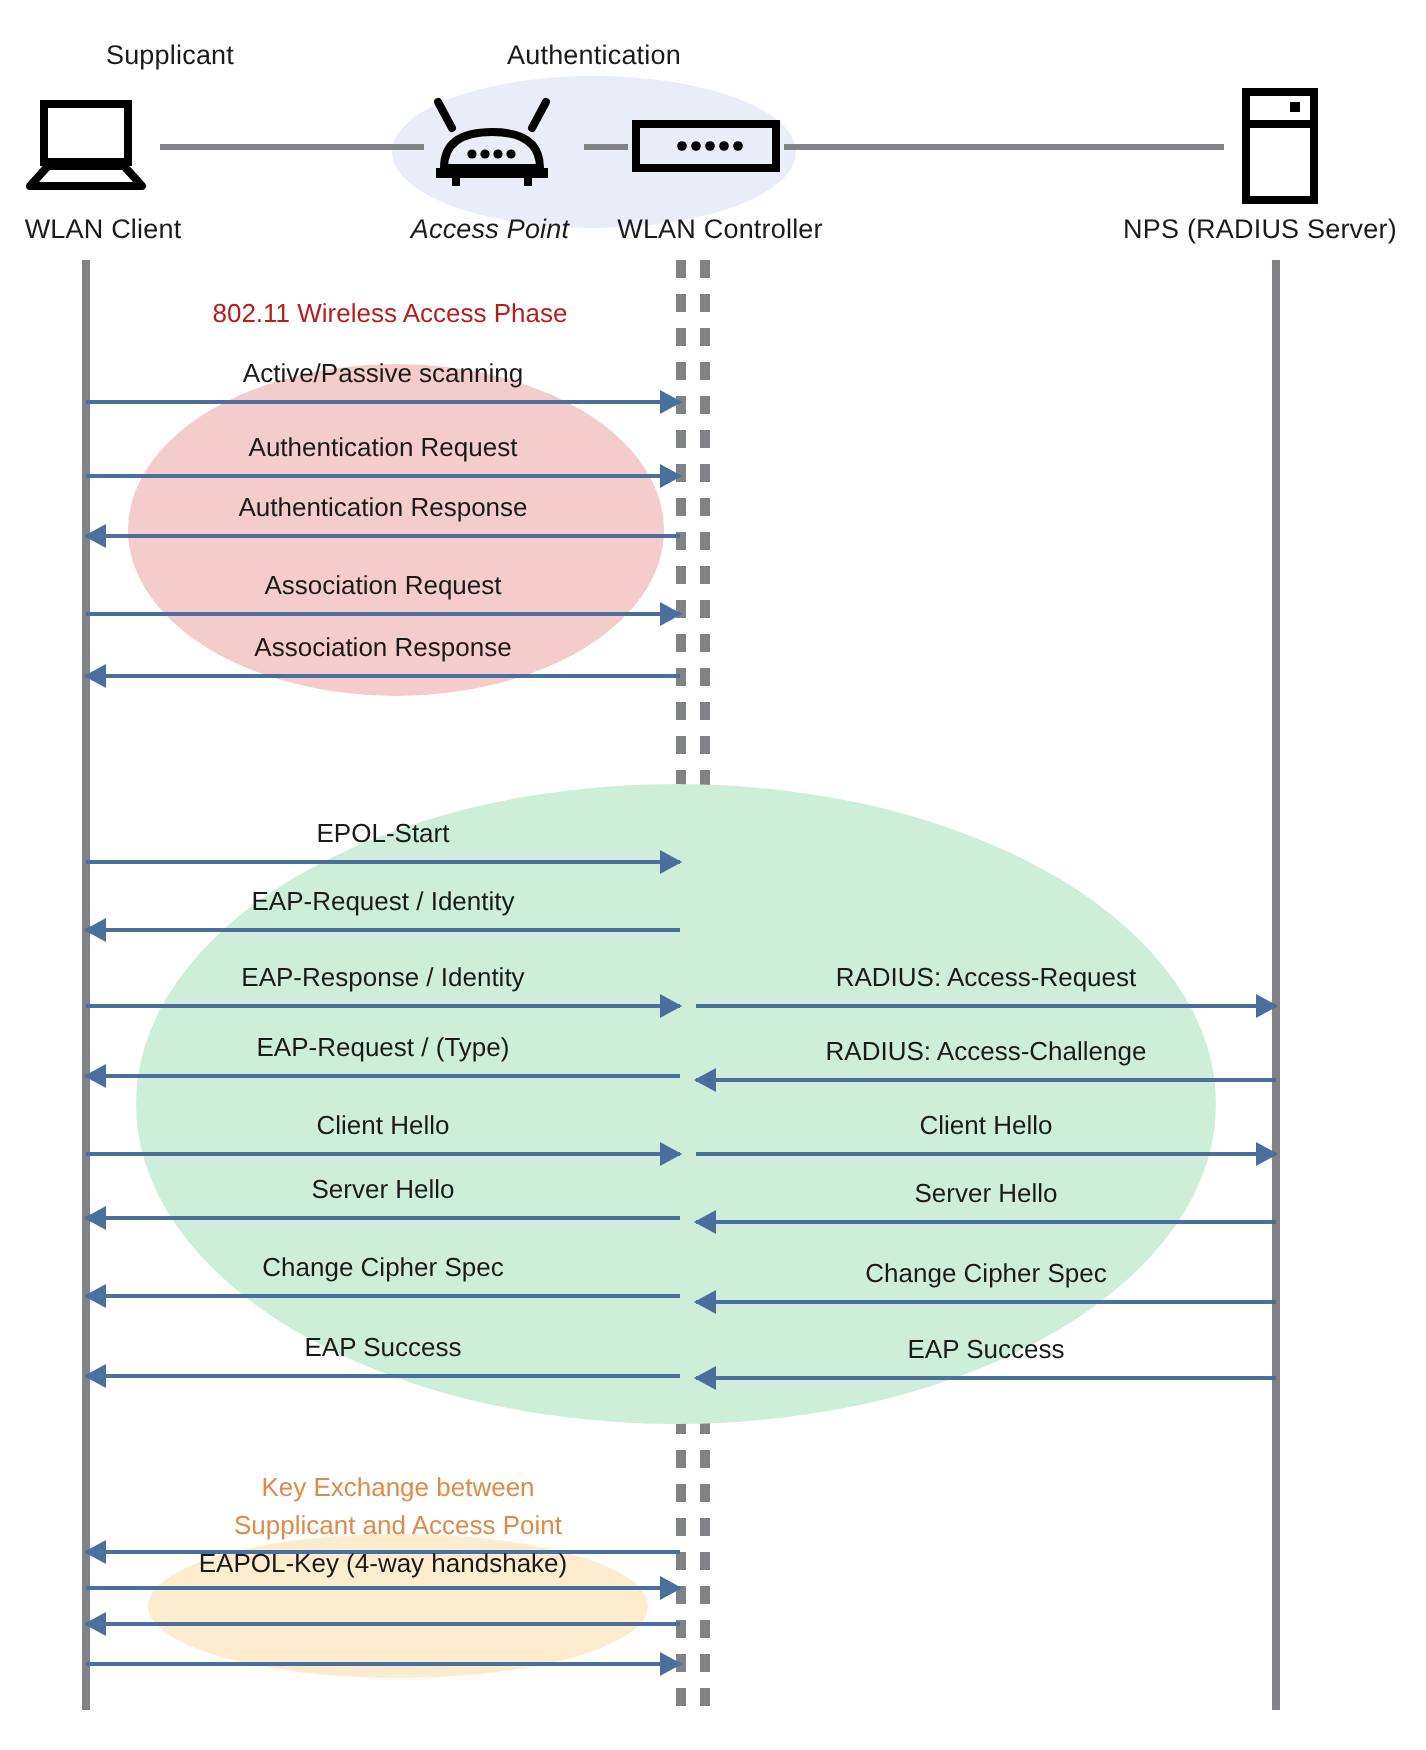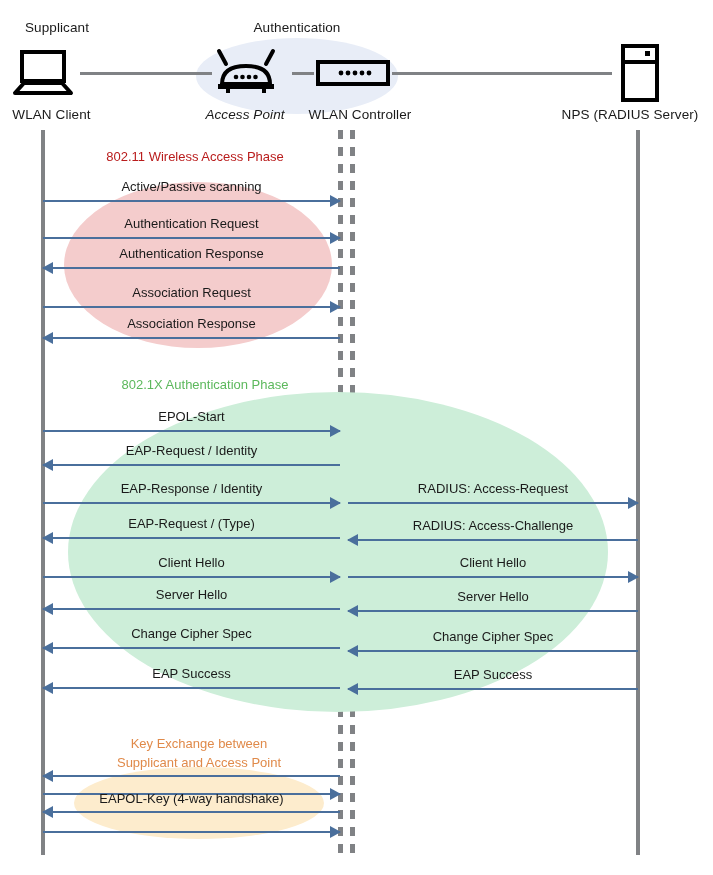--- a/index.html
+++ b/index.html
@@ -129,21 +129,21 @@
 <body>
 
 <div id="diagram">
 
   <div class="ap-halo" style="left:196px; top:38px; width:202px; height:76px;"></div>
 
   <div class="link-wire" style="left:80px; top:72px; width:132px;"></div>
   <div class="link-wire" style="left:292px; top:72px; width:22px;"></div>
   <div class="link-wire" style="left:392px; top:72px; width:220px;"></div>
 
-  <div class="actor-top-label" style="left:12px; top:20px; width:90px;">Supplicant</div>
+  <div class="actor-top-label" style="left:0px; top:20px; width:90px;padding-left:40px;">Supplicant</div>
   <div class="actor-top-label" style="left:242px; top:20px; width:110px;">Authentication</div>
 
   <div class="icon-box" style="left:12px; top:50px; width:62px; height:46px;">
     <svg width="62" height="46" viewBox="0 0 62 46">
       <rect x="10" y="2" width="42" height="29" fill="none" stroke="#000" stroke-width="4"></rect>
       <path d="M3 43 L12 33 L50 33 L59 43 Z" fill="none" stroke="#000" stroke-width="4" stroke-linejoin="round"></path>
     </svg>
   </div>
 
   <div class="icon-box" style="left:214px; top:48px; width:64px; height:48px;">
@@ -188,21 +188,20 @@
   <div class="lifeline-solid" style="left:41px; top:130px; height:725px;"></div>
   <div class="lifeline-dashed" style="left:338px; top:130px; height:725px;"></div>
   <div class="lifeline-dashed" style="left:350px; top:130px; height:725px;"></div>
   <div class="lifeline-solid" style="left:636px; top:130px; height:725px;"></div>
 
   <div class="phase-ellipse ellipse-wireless" style="left:64px; top:182px; width:268px; height:166px;"></div>
   <div class="phase-ellipse ellipse-dot1x" style="left:68px; top:392px; width:540px; height:320px;"></div>
   <div class="phase-ellipse ellipse-key" style="left:74px; top:767px; width:250px; height:72px;"></div>
 
   <div class="phase-title" style="left:60px; top:147px; width:270px; color:#b91c1c;">802.11 Wireless Access Phase</div>
-  <div class="phase-title" style="left:70px; top:375px; width:270px; color:#5cb85c;">802.1X Authentication Phase</div>
   <div class="phase-title" style="left:64px; top:734px; width:270px; color:#e08a4a;">Key Exchange between
 Supplicant and Access Point</div>
 
   <div class="msg" style="left:43px; top:200px; width:297px;">
     <div class="msg-line"></div>
     <div class="msg-head right"></div>
     <div class="msg-label">Active/Passive scanning</div>
   </div>
 
   <div class="msg" style="left:43px; top:237px; width:297px;">
@@ -284,21 +283,21 @@
   </div>
 
   <div class="msg" style="left:43px; top:793px; width:297px;">
     <div class="msg-line"></div>
     <div class="msg-head right"></div>
   </div>
 
   <div class="msg" style="left:43px; top:811px; width:297px;">
     <div class="msg-line"></div>
     <div class="msg-head left"></div>
-    <div class="msg-label" style="bottom:5px;margin-top:36px;">EAPOL-Key (4-way handshake)</div>
+    <div class="msg-label" style="bottom:22px;margin-top:36px;">EAPOL-Key (4-way handshake)</div>
   </div>
 
   <div class="msg" style="left:43px; top:831px; width:297px;">
     <div class="msg-line"></div>
     <div class="msg-head right"></div>
   </div>
 
   <div class="msg" style="left:348px; top:502px; width:290px;">
     <div class="msg-line"></div>
     <div class="msg-head right"></div>

